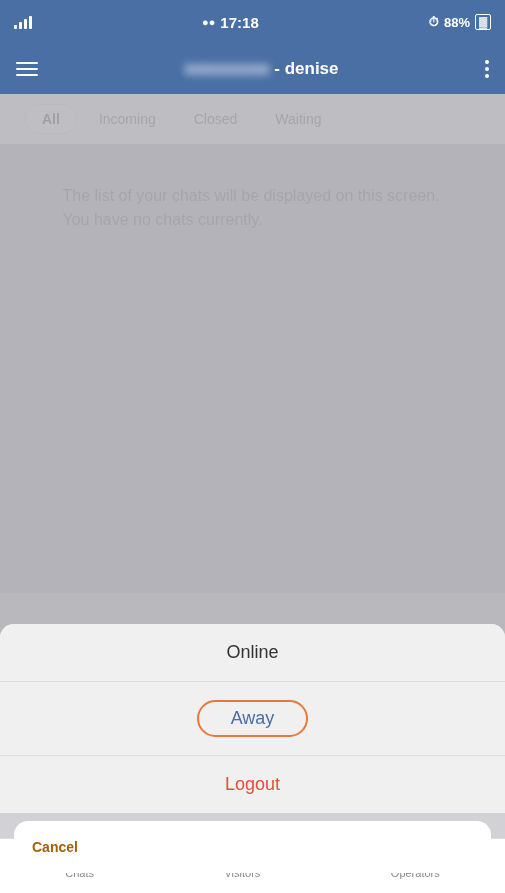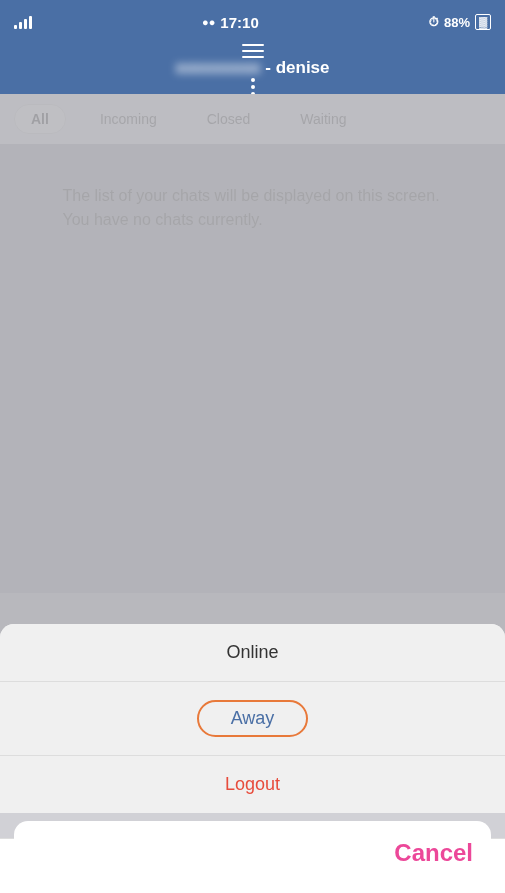--- a/index.html
+++ b/index.html
@@ -57,21 +57,20 @@
 
     
     .nav-bar {
       width: 100%;
       height: 50px;
       background: #4a6fa5;
       display: flex;
       align-items: center;
       justify-content: space-between;
       padding: 0 16px;
-      flex-direction: column;
     }
     .hamburger-icon {
       display: flex;
       flex-direction: column;
       gap: 4px;
       cursor: pointer;
     }
     .hamburger-line {
       width: 22px;
       height: 2px;
@@ -103,24 +102,24 @@
       width: 4px;
       height: 4px;
       background: white;
       border-radius: 50%;
     }
 
     
     .filter-bar {
       width: 100%;
       background: #f0f0f5;
-      padding: 10px 14px;
-      display: flex;
-      align-items: center;
-      gap: 18px;
+      padding: 10px 25px;
+      display: flex;
+      align-items: center;
+      gap: 6px;
     }
     .filter-tab {
       padding: 6px 16px;
       border-radius: 20px;
       font-size: 14px;
       font-weight: 400;
       cursor: pointer;
       border: none;
       background: transparent;
       color: #555;
@@ -148,21 +147,21 @@
       font-size: 16px;
       line-height: 1.5;
       text-align: left;
       max-width: 380px;
       margin-top: 10px;
     }
 
     
     .action-sheet {
       position: absolute;
-      bottom: 0;
+      bottom: 12px;
       left: 0;
       width: 100%;
       background: transparent;
     }
     .action-sheet-options {
       background: #f0f0f0;
       border-radius: 14px 14px 0 0;
       overflow: hidden;
       margin-bottom: 0;
     }
@@ -189,28 +188,28 @@
       border-radius: 22px;
       padding: 6px 32px;
     }
     .action-option.logout {
       color: #e74c3c;
     }
     .cancel-button {
       width: calc(100% - 28px);
       margin: 8px 14px;
       padding: 18px;
-      text-align: right;
-      font-size: 24px;
+      text-align: left;
+      font-size: 14px;
       font-weight: 600;
       cursor: pointer;
       background: white;
       border: none;
       border-radius: 14px;
-      color: #ec4899;
+      color: #a16207;
     }
 
     
     .bottom-nav-hint {
       position: absolute;
       bottom: 0;
       left: 0;
       width: 100%;
       height: 55px;
       background: white;
@@ -243,21 +242,21 @@
   <div class="status-bar-left">
     <div class="signal-bars">
       <div class="signal-bar" style="height:4px;"></div>
       <div class="signal-bar" style="height:7px;"></div>
       <div class="signal-bar" style="height:10px;"></div>
       <div class="signal-bar" style="height:13px;"></div>
     </div>
   </div>
   <div class="status-bar-center">
     <span style="font-size:11px;">●●</span>
-    <span>17:10</span>
+    <span>17:18</span>
   </div>
   <div class="status-bar-right">
     <span>⏱</span>
     <span>88%</span>
     <span style="border:1px solid white; border-radius:2px; padding:1px 3px; font-size:11px;">▓</span>
   </div>
 </div>
 
 <div class="nav-bar">
   <div class="hamburger-icon">

